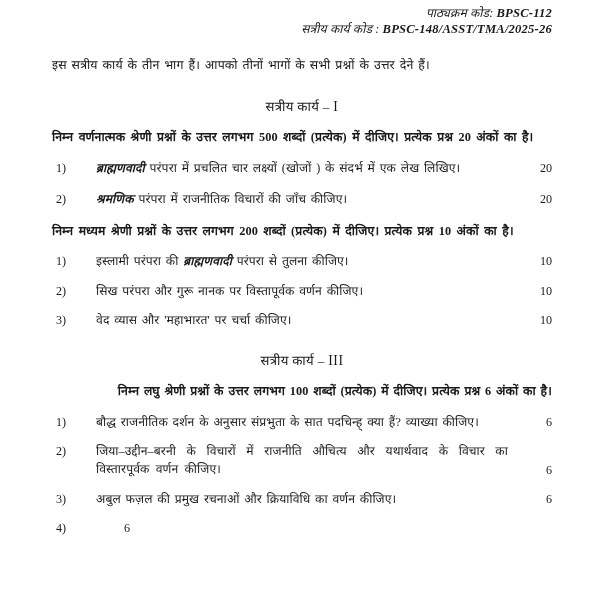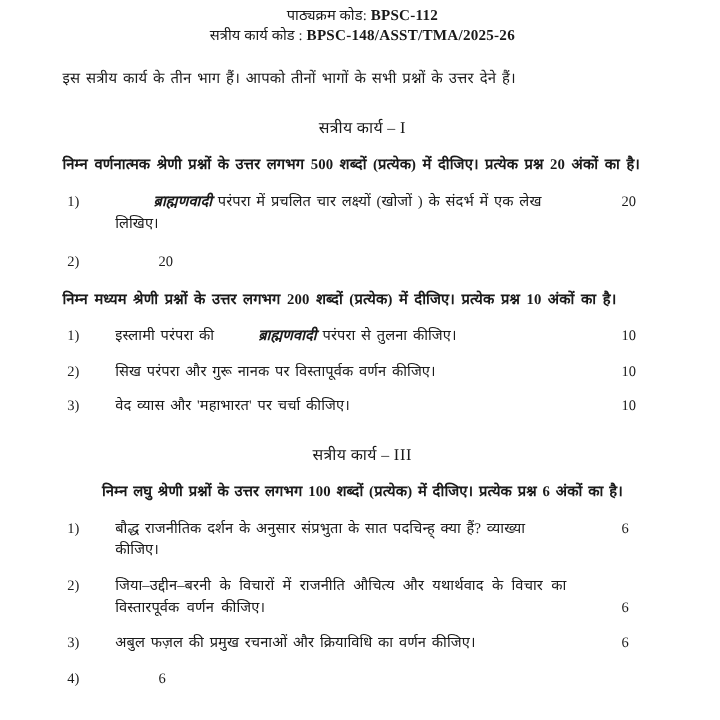--- a/index.html
+++ b/index.html
@@ -18,23 +18,24 @@
   .page {
     width: 600px;
     height: 600px;
     box-sizing: border-box;
     padding: 6px 48px 0 52px;
     position: relative;
   }
 
   
   .header {
-    text-align: center;
+    text-align: right;
     line-height: 1.18;
     margin: 0 0 0 0;
+    font-style: italic;
   }
   .header .hline {
     display: block;
     font-size: 12.2px;
     letter-spacing: 0.1px;
     white-space: nowrap;
     margin-bottom: 1.5px;
   }
   .header .hline .val {
     font-weight: bold;
@@ -68,21 +69,21 @@
   
   .sec-instr {
     margin-top: 13px;
     font-size: 12.3px;
     font-weight: bold;
     line-height: 1.5;
     letter-spacing: 0.1px;
     text-align: justify;
     word-spacing: 2.2px;
   }
-  .sec-instr.single { text-align: center; word-spacing: 1.6px; }
+  .sec-instr.single { text-align: right; word-spacing: 1.6px; }
 
   
   .qlist {
     margin-top: 11px;
   }
   .qrow {
     display: flex;
     align-items: flex-start;
     margin-bottom: 13px;
   }
@@ -101,29 +102,27 @@
     letter-spacing: 0.1px;
     word-spacing: 1.6px;
     padding-right: 10px;
   }
   .qtext.justify {
     text-align: justify;
     word-spacing: 3px;
   }
   .qtext i {
     font-weight: bold;
-    margin-left: 32px;
   }
   .qmarks {
     flex: 0 0 34px;
     width: 34px;
-    text-align: left;
+    text-align: right;
     font-size: 12.1px;
     line-height: 1.5;
-    margin-left: 36px;
   }
   .qmarks.low {
     align-self: flex-end;
   }
 
   
   .gap-s { margin-bottom: 11px; }
 </style>
 </head>
 <body>
@@ -153,20 +152,21 @@
     <div class="qlist">
 
       <div class="qrow">
         <div class="qnum">1)</div>
         <div class="qtext"><span></span><i>ब्राह्मणवादी</i><span> परंपरा में प्रचलित चार लक्ष्यों (खोजों ) के संदर्भ में एक लेख लिखिए।</span></div>
         <div class="qmarks">20</div>
       </div>
 
       <div class="qrow">
         <div class="qnum">2)</div>
+        <div class="qtext"><span></span><i>श्रमणिक</i><span> परंपरा में राजनीतिक विचारों की जाँच कीजिए।</span></div>
         <div class="qmarks">20</div>
       </div>
 
     </div>
   </div>
 
   <div>
     <p class="sec-instr">निम्न मध्यम श्रेणी प्रश्नों के उत्तर लगभग 200 शब्दों (प्रत्येक) में दीजिए। प्रत्येक प्रश्न 10 अंकों का है।</p>
     <div class="qlist">
 

